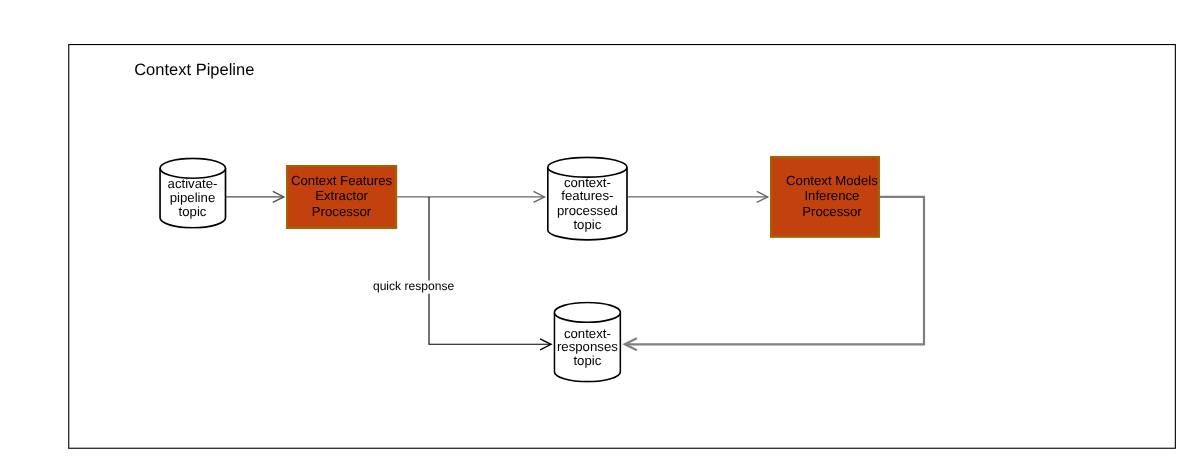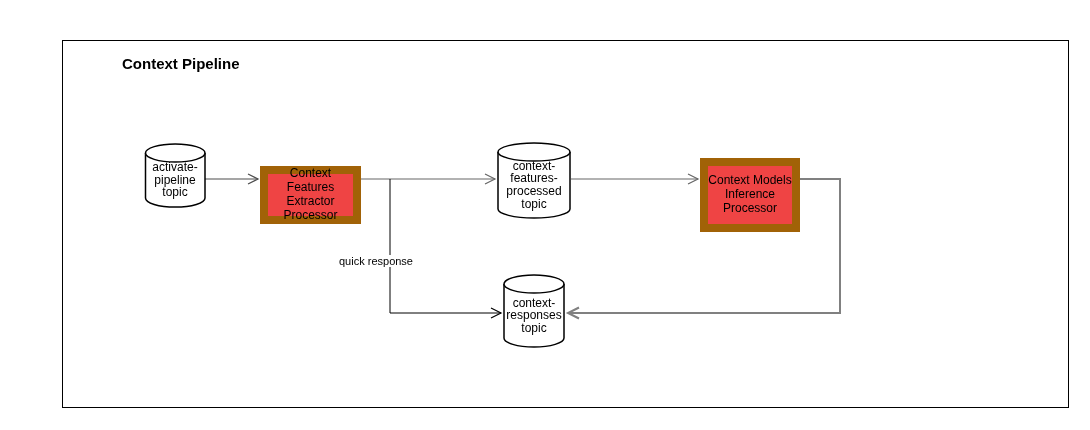--- a/index.html
+++ b/index.html
@@ -24,21 +24,21 @@
     height: 368px;
     border: 1.5px solid #000000;
     box-sizing: border-box;
     background: #ffffff;
   }
   .diagram-title {
     position: absolute;
     left: 122px;
     top: 55px;
     font-size: 15px;
-    font-weight: bold;
+    font-weight: normal;
     white-space: nowrap;
   }
   .edges-layer {
     position: absolute;
     left: 0;
     top: 0;
     width: 1090px;
     height: 430px;
   }
   .node {
@@ -59,23 +59,22 @@
   }
   .node .label {
     position: relative;
     white-space: pre-line;
     line-height: 1.05;
   }
   .cylinder .label {
     padding-top: 9px;
   }
   .rect-node {
-    border: 8px solid #a16207;
-    background: #ef4444;
-    margin-top: 16px;
+    border: 2px solid #a16207;
+    background: #c2410c;
   }
   .rect-node .label {
     line-height: 1.15;
   }
   .edge-label {
     position: absolute;
     left: 376px;
     top: 255px;
     transform: translateX(-50%);
     background: #ffffff;
@@ -138,21 +137,21 @@
     <svg class="shape-svg" width="74" height="77" viewBox="0 0 74 77" xmlns="http://www.w3.org/2000/svg">
       <path d="M1 10 V67 A36 9 0 0 0 73 67 V10" fill="#ffffff" stroke="#000000" stroke-width="1.5"></path>
       <ellipse cx="37" cy="10" rx="36" ry="9" fill="#ffffff" stroke="#000000" stroke-width="1.5"></ellipse>
     </svg>
     <div class="label">context-
 features-
 processed
 topic</div>
   </div>
 
-  <div class="node rect-node" style="left:700px; top:142px; width:100px; height:74px;">
+  <div class="node rect-node" style="left:700px; top:142px; width:100px; height:74px;justify-content:flex-end;">
     <div class="label">Context Models
 Inference
 Processor</div>
   </div>
 
   <div class="node cylinder" style="left:503px; top:274px; width:62px; height:74px;">
     <svg class="shape-svg" width="62" height="74" viewBox="0 0 62 74" xmlns="http://www.w3.org/2000/svg">
       <path d="M1 10 V64 A30 9 0 0 0 61 64 V10" fill="#ffffff" stroke="#000000" stroke-width="1.5"></path>
       <ellipse cx="31" cy="10" rx="30" ry="9" fill="#ffffff" stroke="#000000" stroke-width="1.5"></ellipse>
     </svg>

